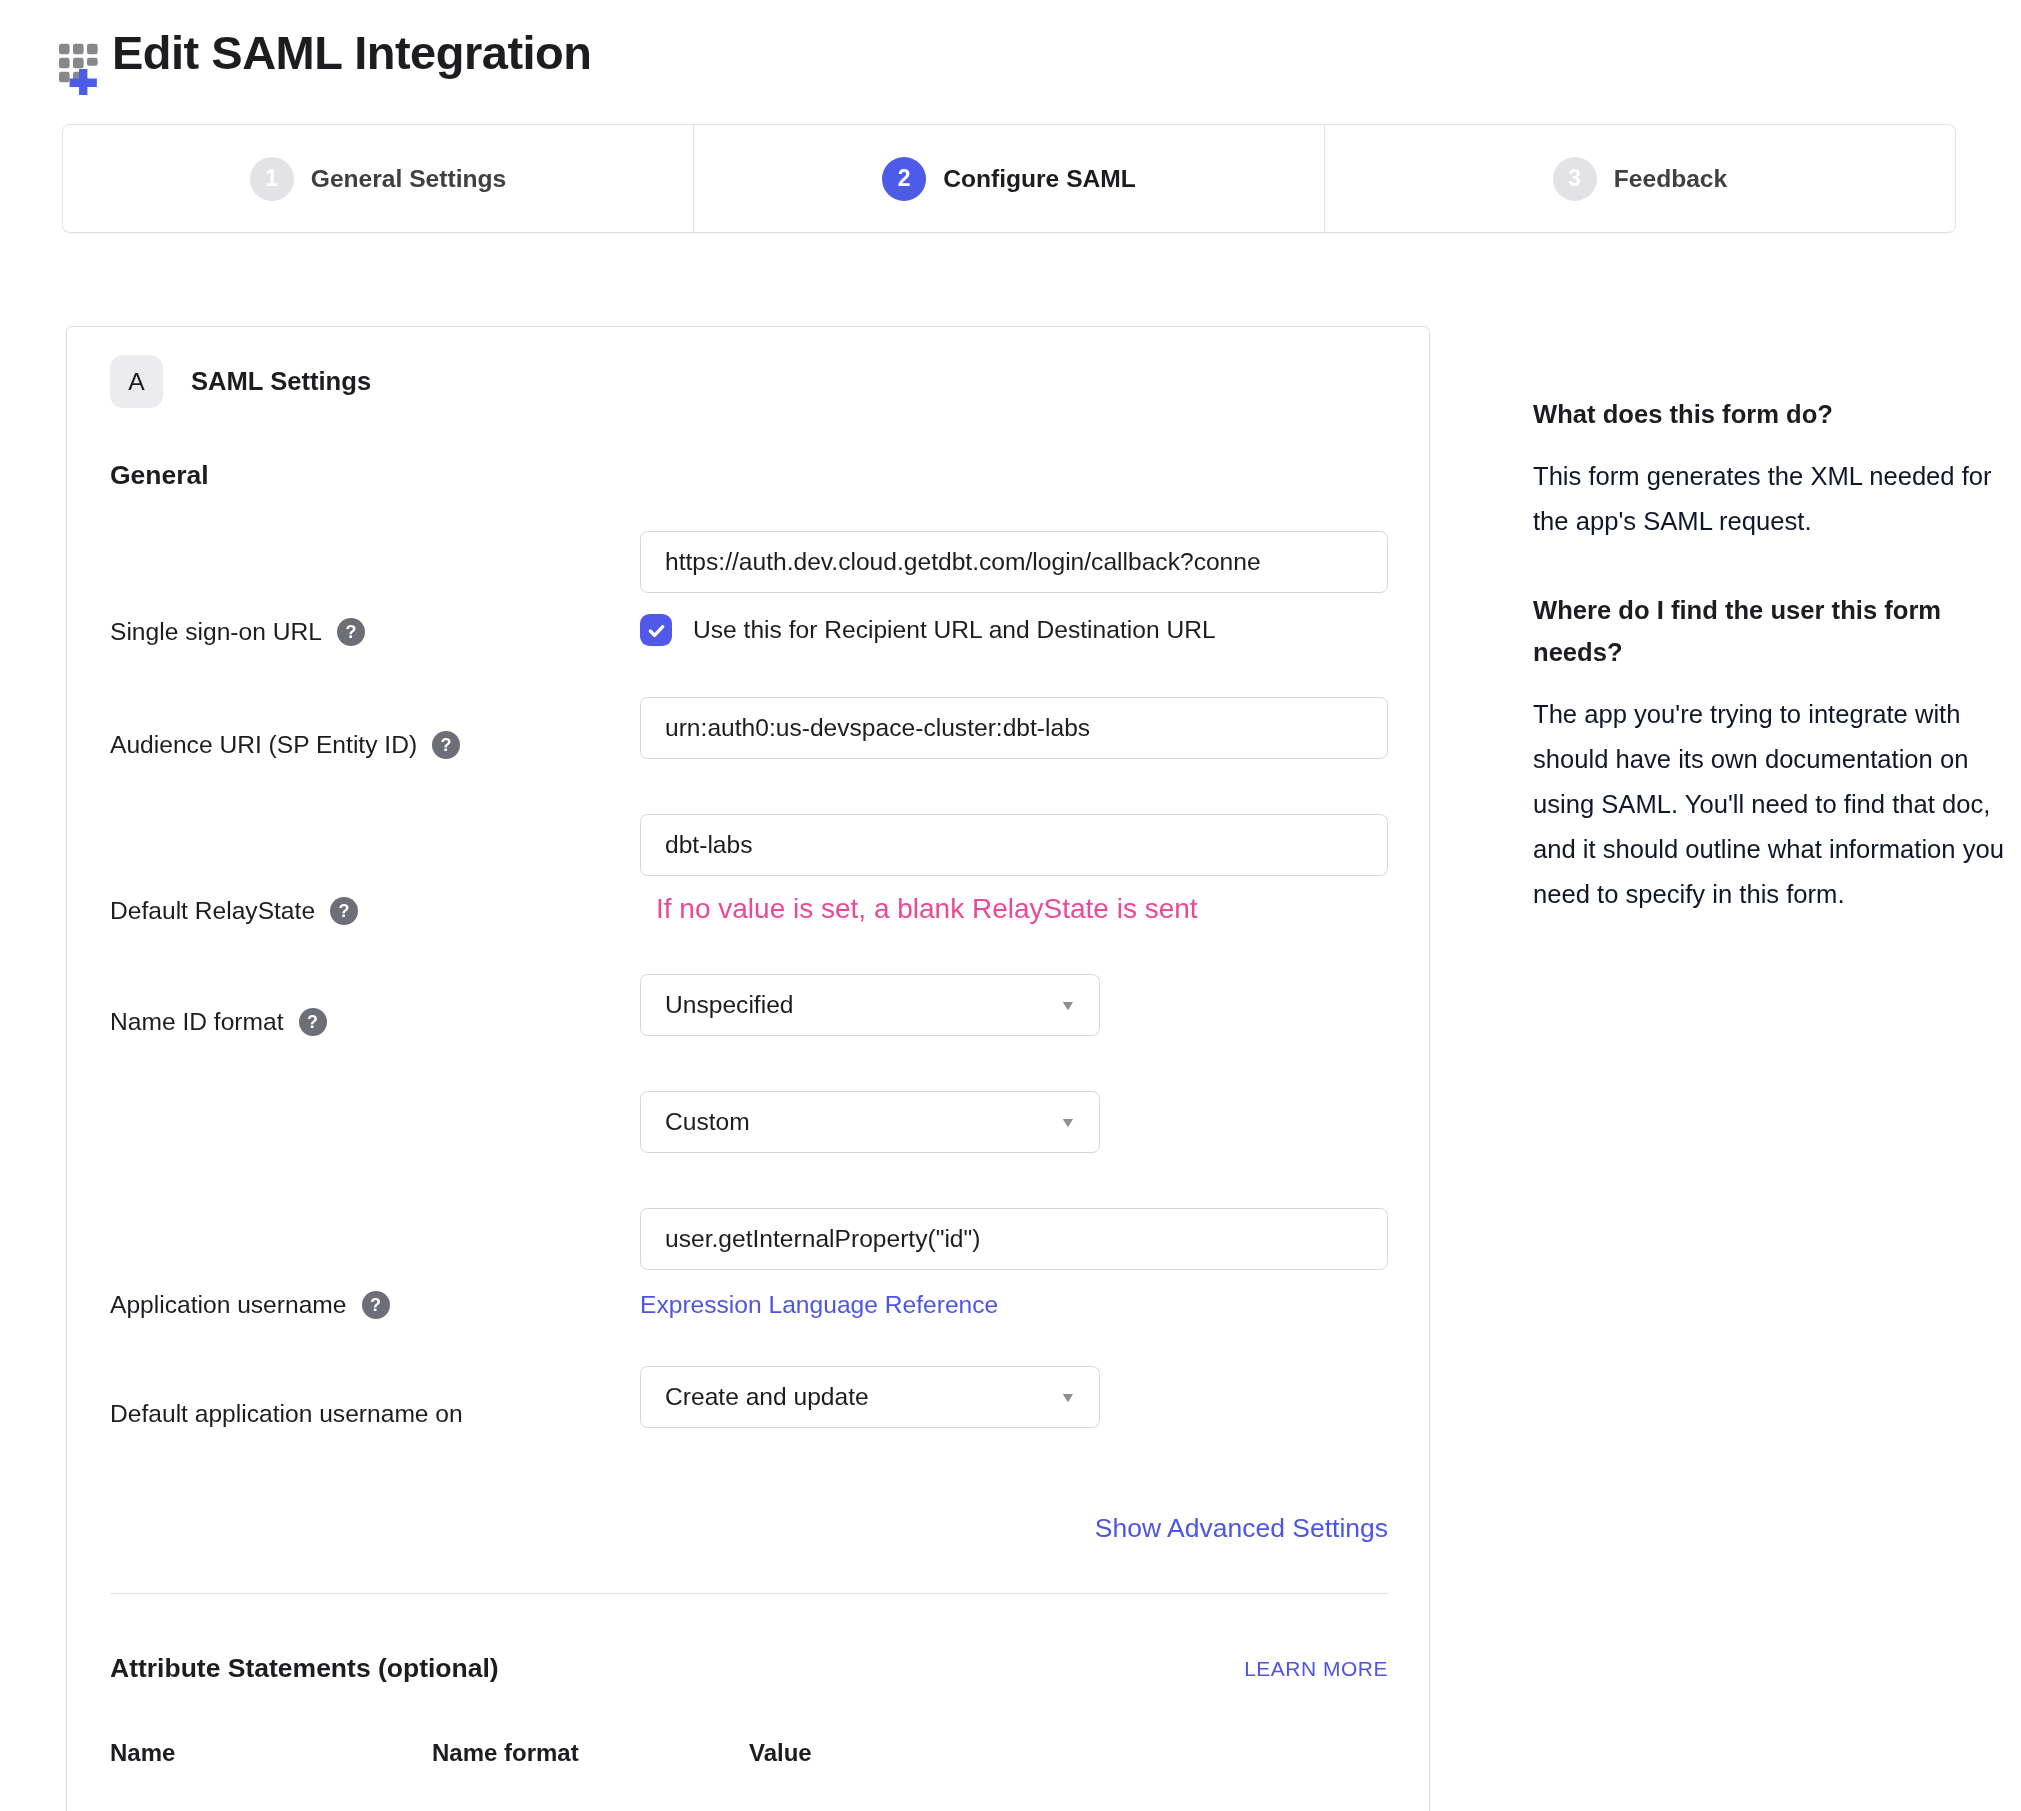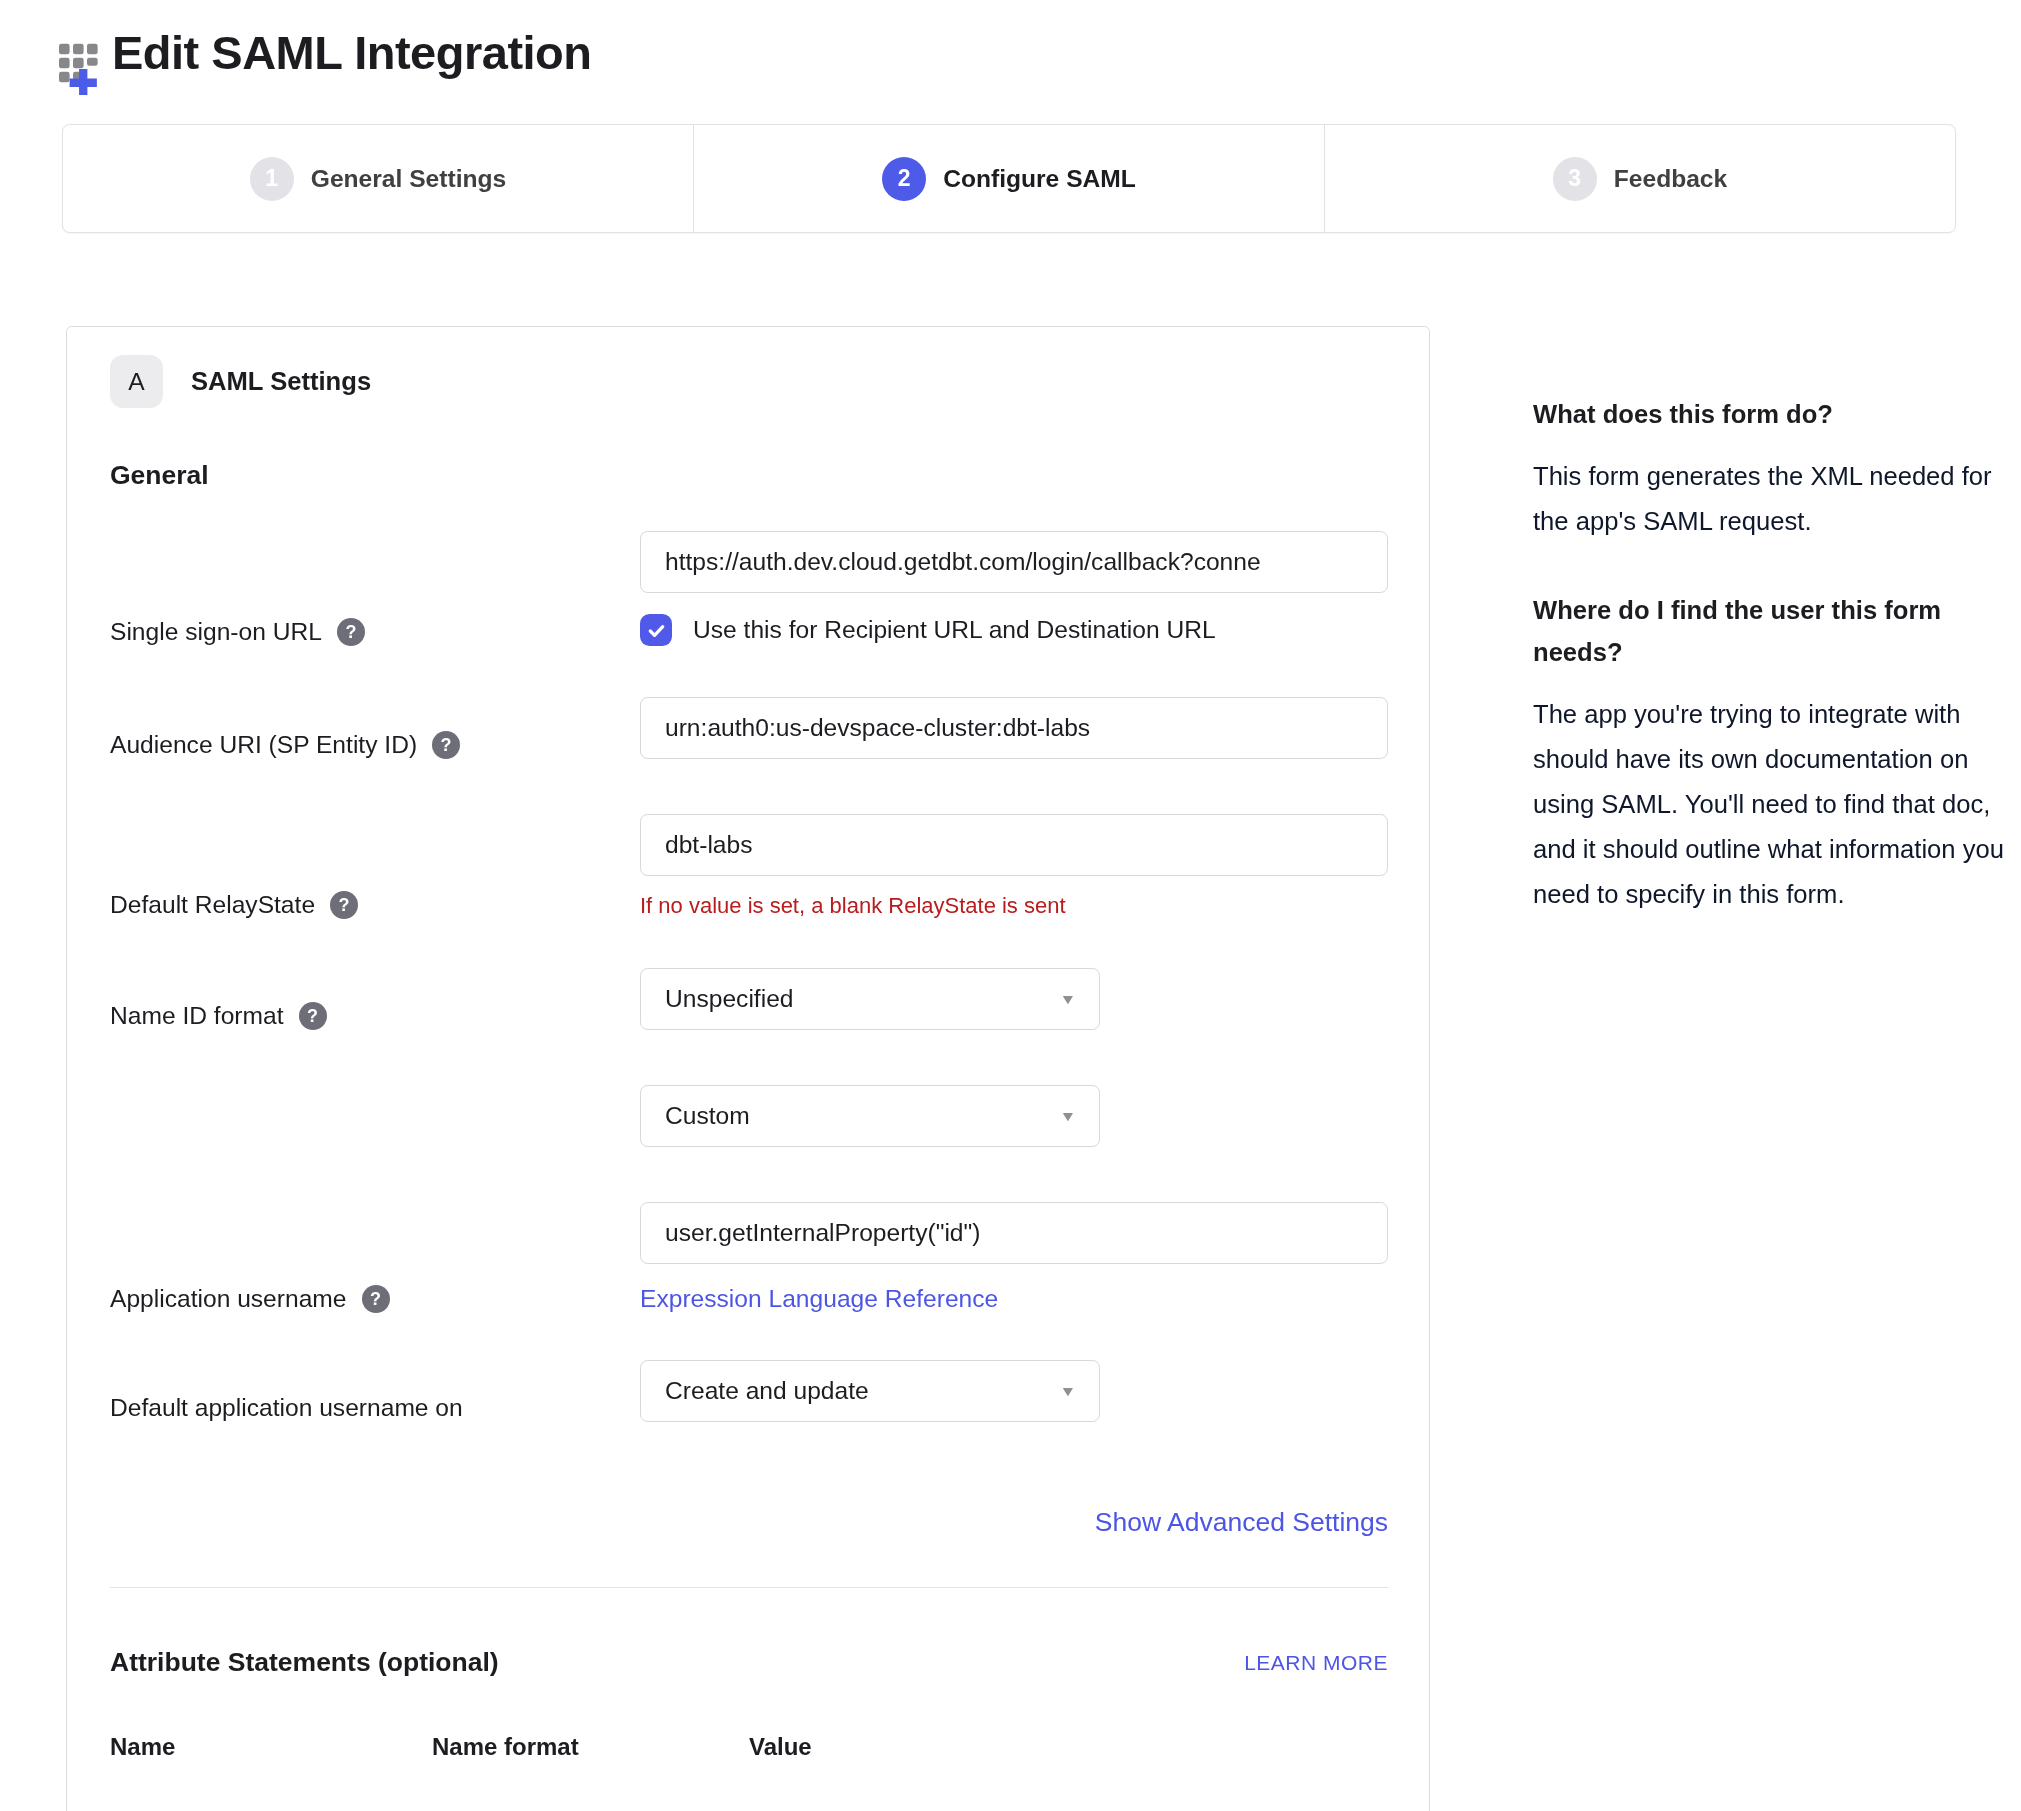--- a/index.html
+++ b/index.html
@@ -41,21 +41,21 @@
     font-size: 18px; font-weight: 700; display: inline-flex; align-items: center; justify-content: center;
     margin-left: 15px; flex: 0 0 auto; }
   .control { flex: 1 1 auto; }
   .text-input { width: 748px; height: 62px; border: 0.9px solid #d7d7dc; border-radius: 7.6px;
     font-family: "Liberation Sans", sans-serif; font-size: 24.6px; color: #1d1d21; padding: 0 24px;
     background: #fff; outline: none; }
   .select-box { width: 460px; height: 62px; border: 0.9px solid #d7d7dc; border-radius: 7.6px;
     background: #fff; display: flex; align-items: center; justify-content: space-between;
     padding: 0 24px; font-size: 24.6px; color: #1d1d21; cursor: pointer; }
   .select-arrow { font-size: 14px; color: #8f8f94; transform: scaleX(1.25); }
-  .hint { margin-top: 17px; font-size: 22px; color: #b91c1c; }
+  .hint { margin-top: 17px; font-size: 28px; color: #ec4899; margin-left: 16px; }
 
   .checkbox-row { display: flex; align-items: center; gap: 21px; margin-top: 21px; }
   .checkbox { width: 32px; height: 32px; border-radius: 9.5px; background: #5059e8;
     display: flex; align-items: center; justify-content: center; flex: 0 0 auto; cursor: pointer; }
   .checkbox svg { width: 23px; height: 23px; }
   .checkbox-label { font-size: 24.6px; color: #1d1d21; }
 
   a.link { color: #4d55e5; text-decoration: none; font-size: 24.6px; cursor: pointer; }
   .el-ref { display: inline-block; margin-top: 21px; }
   .advanced-row { margin-top: 85px; text-align: right; padding-right: 0; width: 1278px; }

